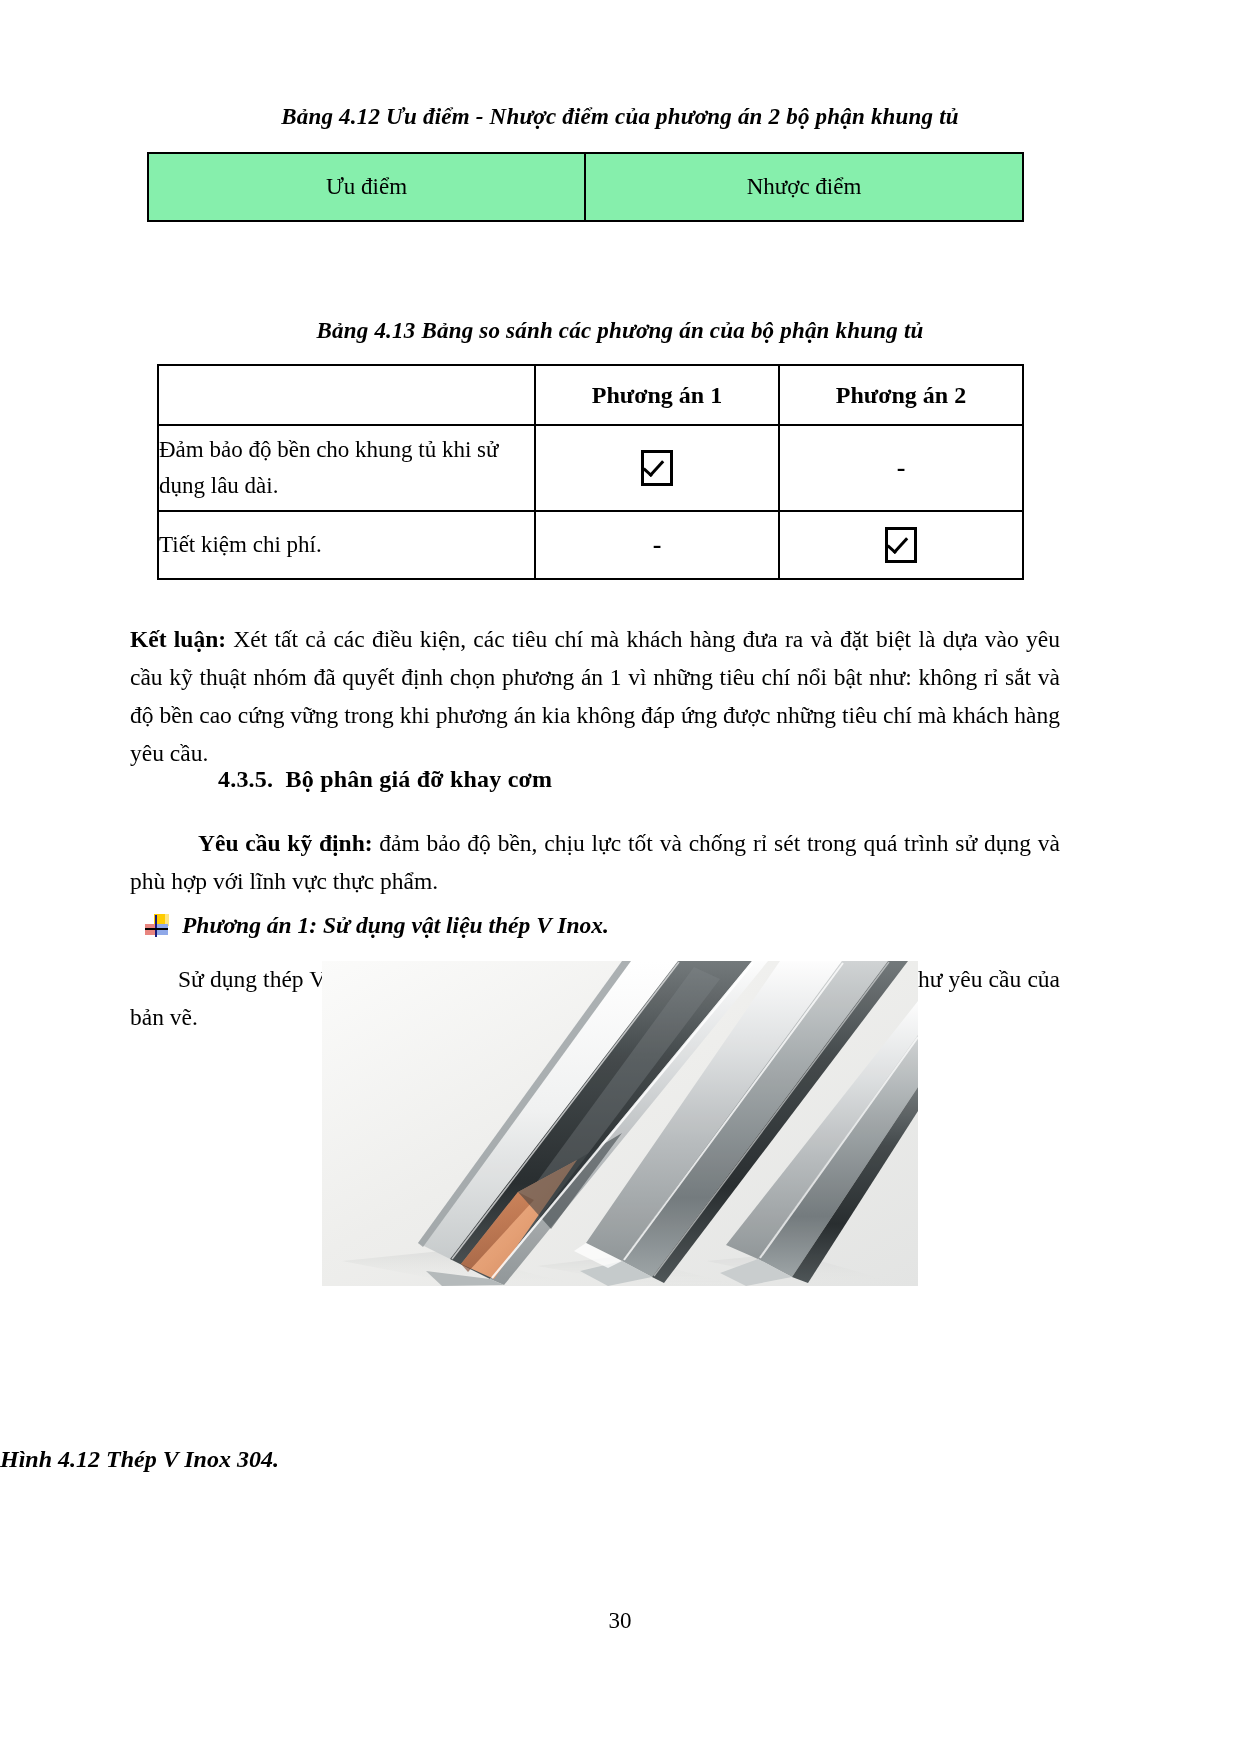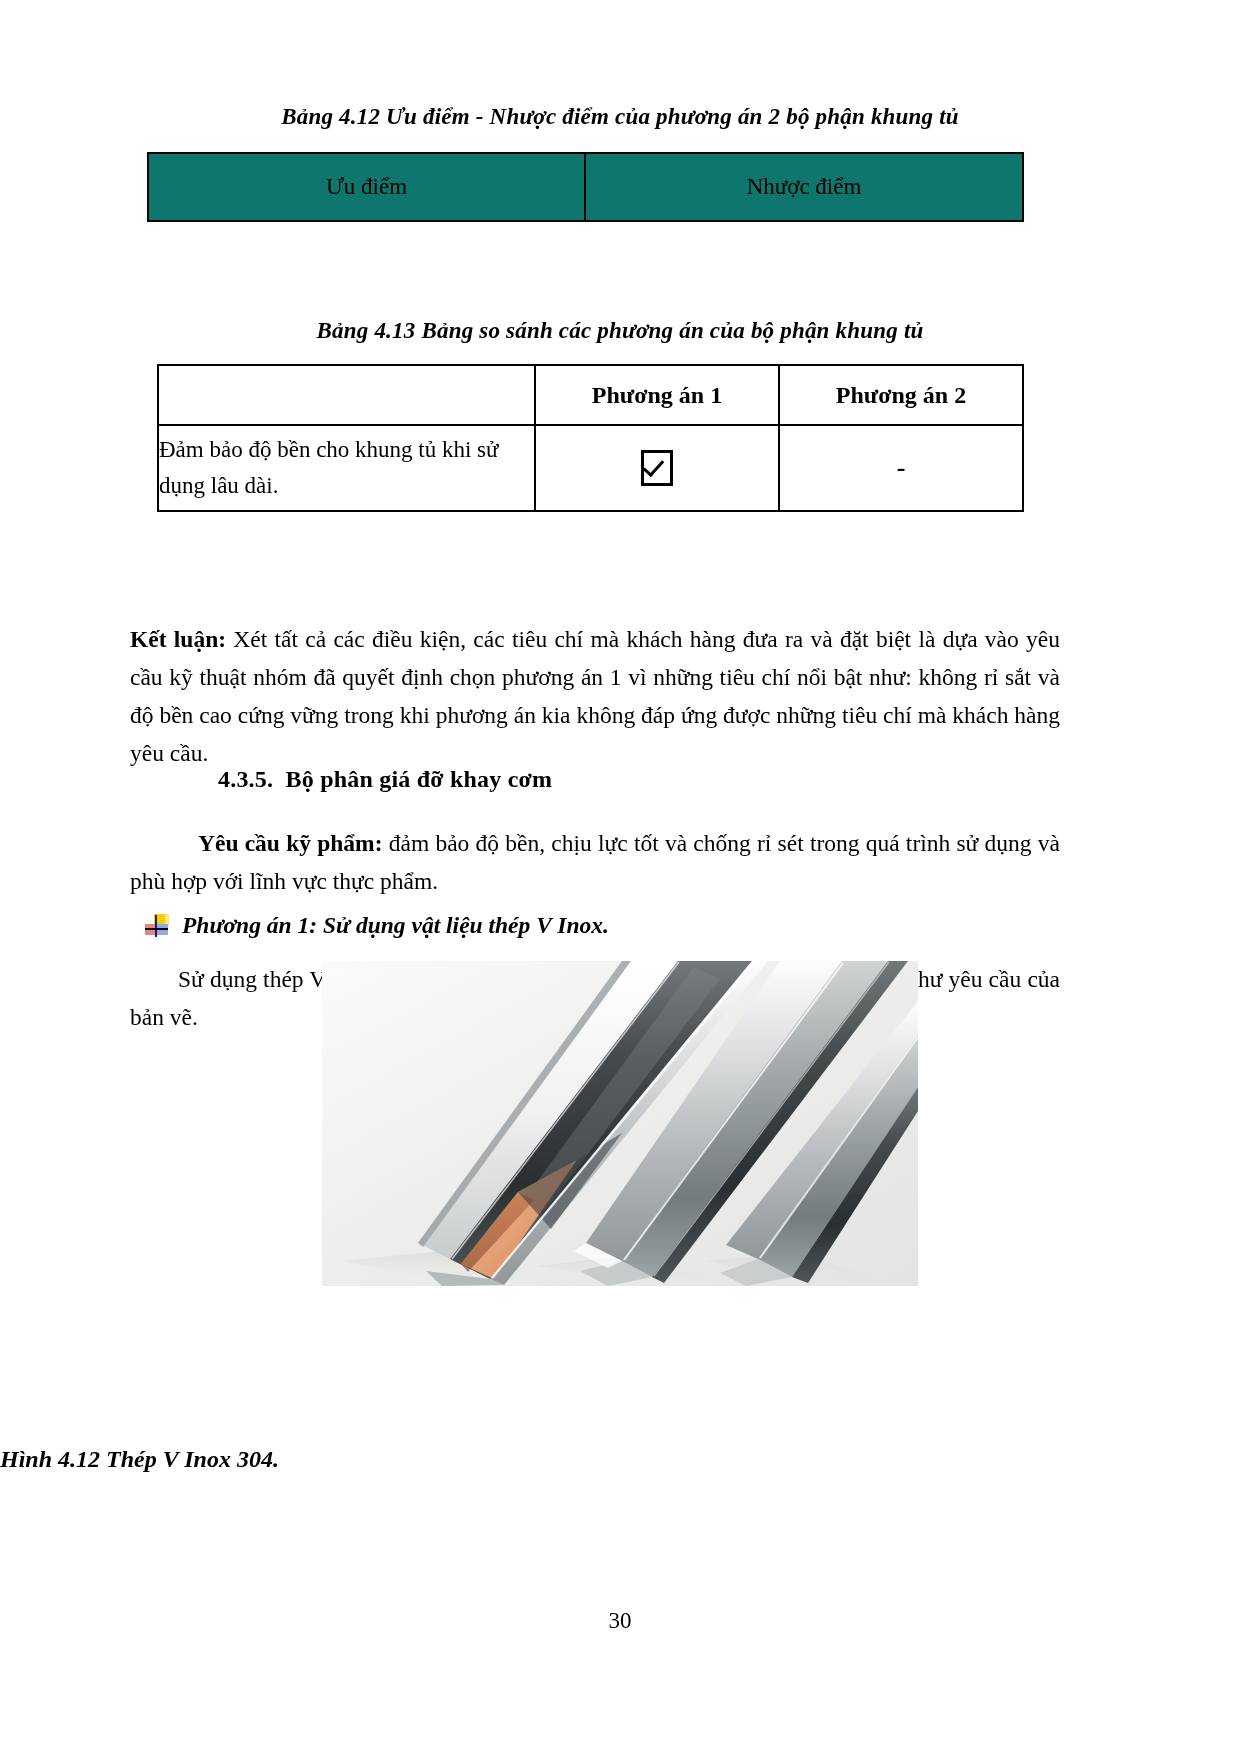--- a/index.html
+++ b/index.html
@@ -41,21 +41,21 @@
     table-layout: fixed;
   }
   table.doc-table td, table.doc-table th {
     border: 2px solid #000000;
     padding: 0;
     vertical-align: middle;
     font-size: 23px;
     font-weight: normal;
   }
   .th-blue {
-    background: #0f766e;
+    background: #86efac;
     text-align: center;
     font-weight: bold;
     font-size: 24px;
     height: 66px;
   }
   .cell-pad {
     padding: 10px 16px;
     line-height: 1.55;
   }
   .cell-center {
@@ -249,33 +249,42 @@
       </tr>
       <tr class="r1">
         <td class="cell-pad">Đảm bảo độ bền cho khung tủ khi sử dụng lâu dài.</td>
         <td class="cell-center">
           <span class="mark-box"></span>
         </td>
         <td class="cell-center">
           <span class="dash-mark">-</span>
         </td>
       </tr>
+      <tr class="r2">
+        <td class="cell-pad">Tiết kiệm chi phí.</td>
+        <td class="cell-center">
+          <span class="dash-mark">-</span>
+        </td>
+        <td class="cell-center">
+          <span class="mark-box"></span>
+        </td>
+      </tr>
     </tbody>
   </table>
 
   <div class="body-text" id="p-ketluan">
     <span class="bold">Kết luận:</span><span>  Xét tất cả các điều kiện, các tiêu chí mà khách hàng đưa ra và đặt biệt là dựa vào yêu cầu kỹ thuật nhóm đã quyết định chọn phương án 1 vì những tiêu chí nổi bật như: không rỉ sắt và độ bền cao cứng vững trong khi phương án kia không đáp ứng được những tiêu chí mà khách hàng yêu cầu.</span>
   </div>
 
   <div id="h-435">
     <span>4.3.5.</span>&nbsp;&nbsp;<span>Bộ phân giá đỡ khay cơm</span>
   </div>
 
   <div class="body-text" id="p-yeucau">
-    <span class="bold lead">Yêu cầu kỹ phẩm:</span><span> đảm bảo độ bền, chịu lực tốt và chống rỉ sét trong quá trình sử dụng và phù hợp với lĩnh vực thực phẩm.</span>
+    <span class="bold lead">Yêu cầu kỹ định:</span><span> đảm bảo độ bền, chịu lực tốt và chống rỉ sét trong quá trình sử dụng và phù hợp với lĩnh vực thực phẩm.</span>
   </div>
 
   <div id="bullet-pa1">
     <span class="bullet-glyph">
       <i class="bg-lyellow"></i>
       <i class="bg-yellow"></i>
       <i class="bg-pink"></i>
       <i class="bg-red"></i>
       <i class="bg-blue"></i>
       <i class="bg-cross-v"></i>

